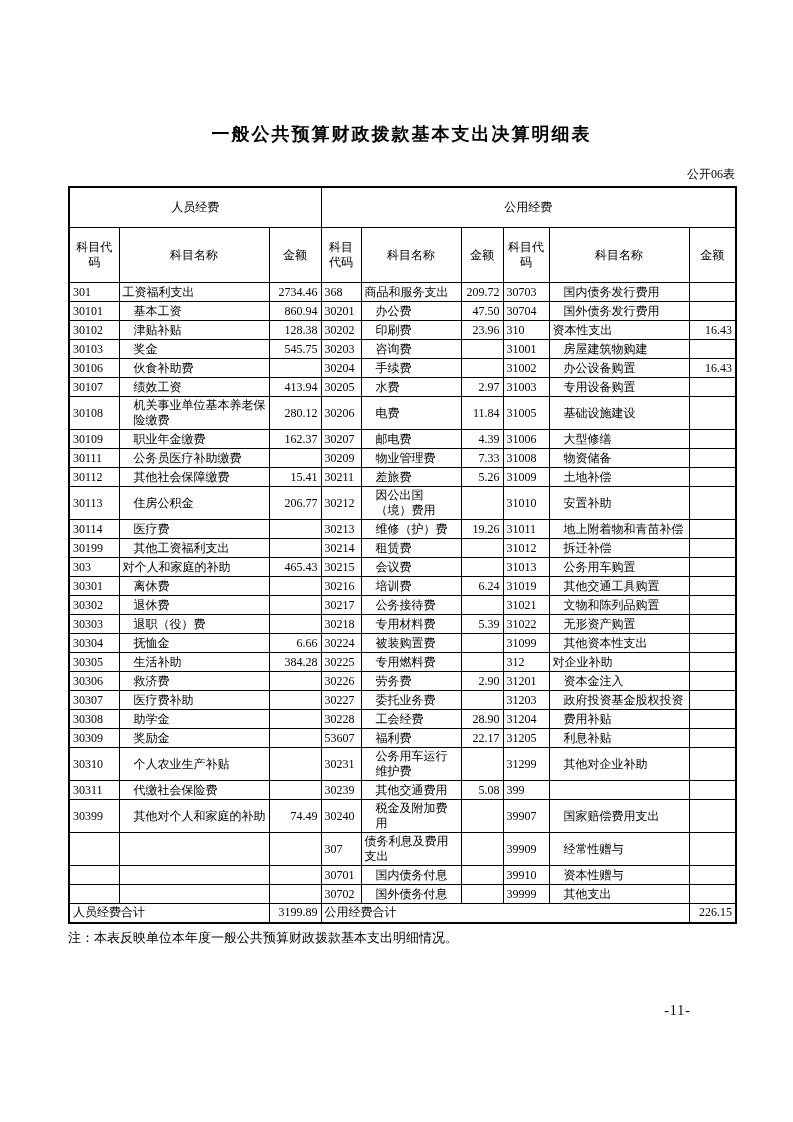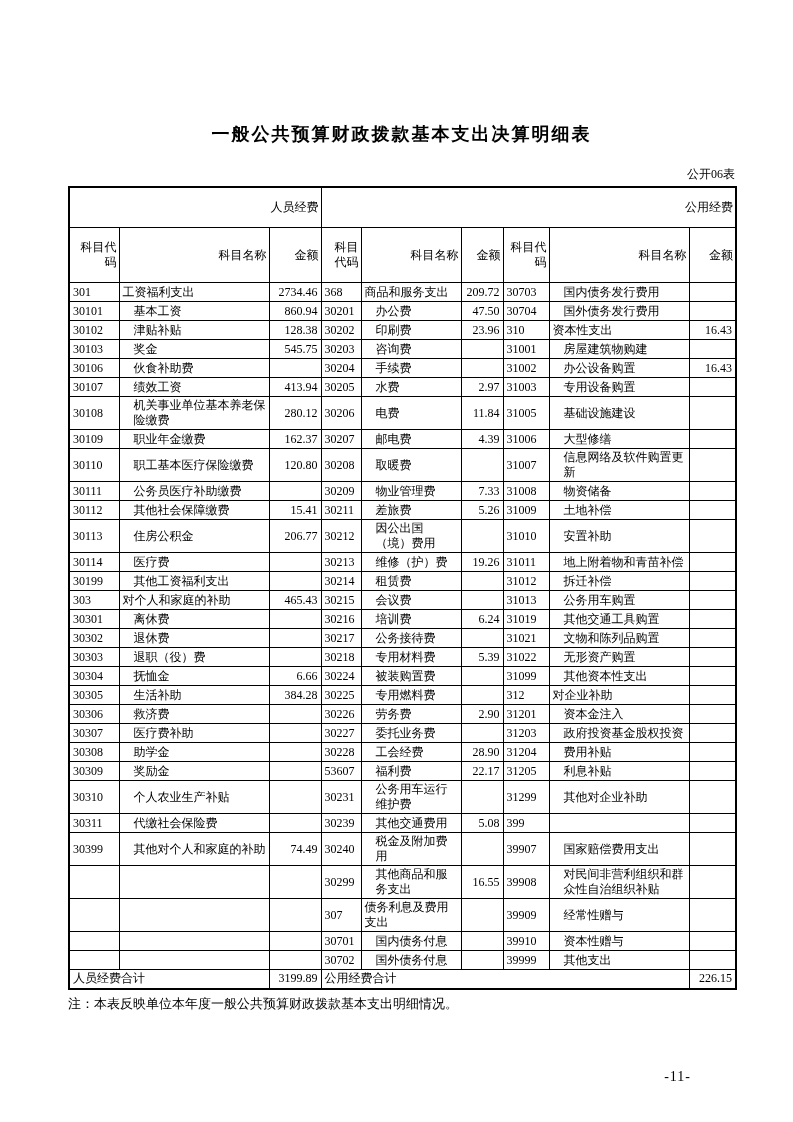--- a/index.html
+++ b/index.html
@@ -16,21 +16,21 @@
   .table-code { text-align:right; font-size:12px; margin-bottom:3px; }
   .meta-row { display:flex; justify-content:space-between; font-size:13px; margin-bottom:2px; }
   table.budget {
     border-collapse:collapse; table-layout:fixed; width:667px;
     font-size:12px; border:2px solid #000;
   }
   table.budget th, table.budget td {
     border:1px solid #000; vertical-align:middle;
     line-height:1.25; word-break:break-all; overflow:hidden;
   }
-  table.budget th { font-weight:normal; text-align:right; padding:12px 2px; }
+  table.budget th { font-weight:normal; text-align:center; padding:12px 2px; }
   tr.group-hdr th { height:20px; }
   tr.col-hdr th { height:46px; }
   table.budget td { height:19px; padding:1px 3px; }
   td.code { text-align:left; }
   td.name { text-align:left; padding-left:3px; }
   td.name.indent { padding-left:14px; }
   td.amt { text-align:right; padding-right:4px; }
   td.total-label { text-align:left; }
   .note { font-size:13px; margin-top:5px; }
   .page-number {
@@ -160,31 +160,20 @@
           <td class="name indent">职业年金缴费</td>
           <td class="amt">162.37</td>
           <td class="code">30207</td>
           <td class="name indent">邮电费</td>
           <td class="amt">4.39</td>
           <td class="code">31006</td>
           <td class="name indent">大型修缮</td>
           <td class="amt"></td>
         </tr>
         <tr>
-          <td class="code">30110</td>
-          <td class="name indent">职工基本医疗保险缴费</td>
-          <td class="amt">120.80</td>
-          <td class="code">30208</td>
-          <td class="name indent">取暖费</td>
-          <td class="amt"></td>
-          <td class="code">31007</td>
-          <td class="name indent">信息网络及软件购置更新</td>
-          <td class="amt"></td>
-        </tr>
-        <tr>
           <td class="code">30111</td>
           <td class="name indent">公务员医疗补助缴费</td>
           <td class="amt"></td>
           <td class="code">30209</td>
           <td class="name indent">物业管理费</td>
           <td class="amt">7.33</td>
           <td class="code">31008</td>
           <td class="name indent">物资储备</td>
           <td class="amt"></td>
         </tr>
@@ -366,31 +355,20 @@
         </tr>
         <tr>
           <td class="code">30399</td>
           <td class="name indent">其他对个人和家庭的补助</td>
           <td class="amt">74.49</td>
           <td class="code">30240</td>
           <td class="name indent">税金及附加费用</td>
           <td class="amt"></td>
           <td class="code">39907</td>
           <td class="name indent">国家赔偿费用支出</td>
-          <td class="amt"></td>
-        </tr>
-        <tr>
-          <td class="code"></td>
-          <td class="name"></td>
-          <td class="amt"></td>
-          <td class="code">30299</td>
-          <td class="name indent">其他商品和服务支出</td>
-          <td class="amt">16.55</td>
-          <td class="code">39908</td>
-          <td class="name indent">对民间非营利组织和群众性自治组织补贴</td>
           <td class="amt"></td>
         </tr>
         <tr>
           <td class="code"></td>
           <td class="name"></td>
           <td class="amt"></td>
           <td class="code">307</td>
           <td class="name">债务利息及费用支出</td>
           <td class="amt"></td>
           <td class="code">39909</td>

